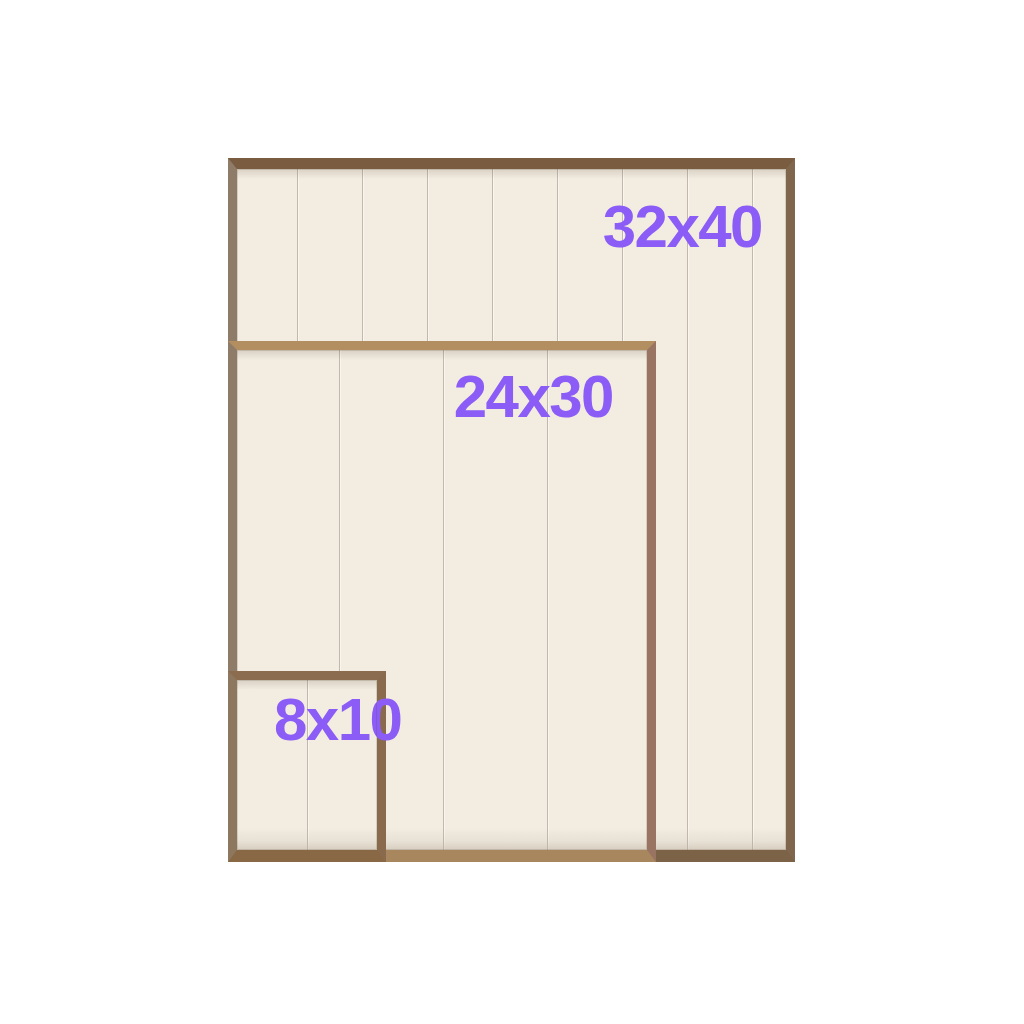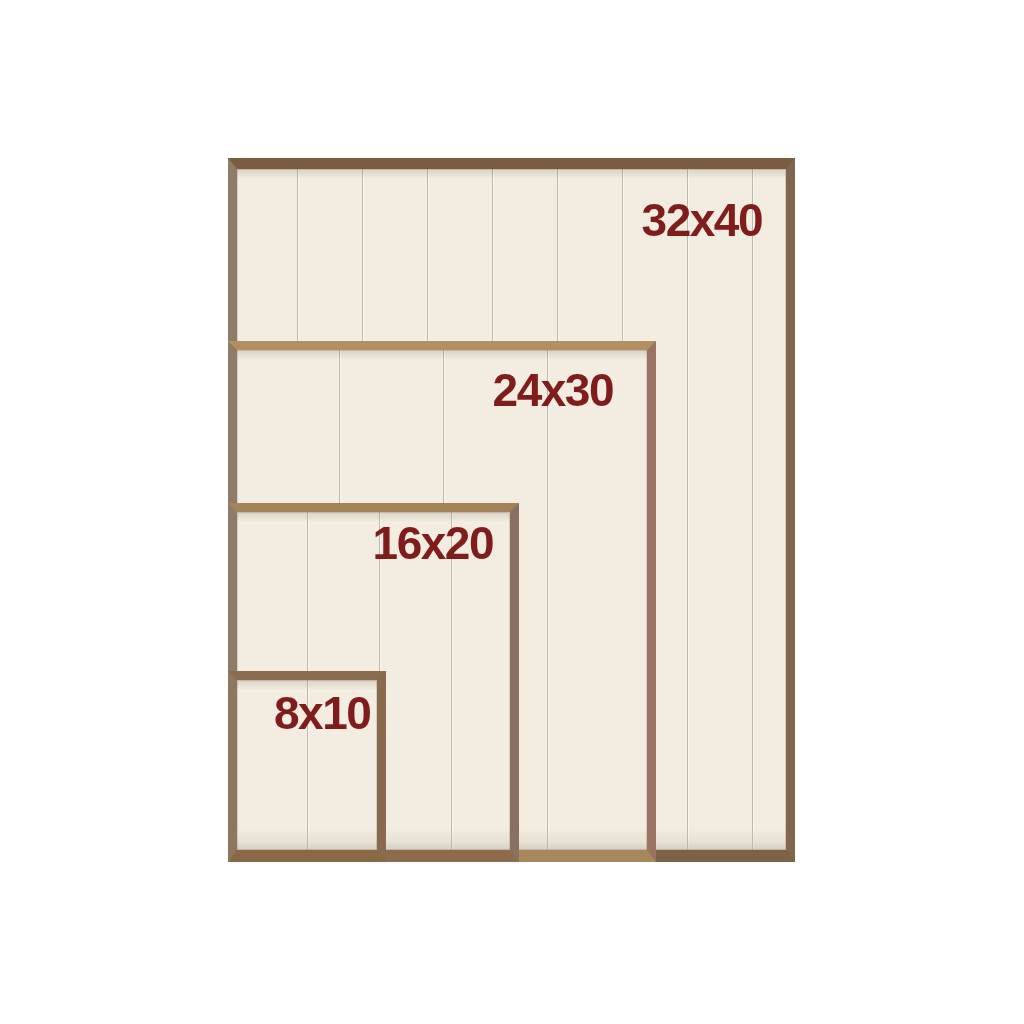--- a/index.html
+++ b/index.html
@@ -94,23 +94,23 @@
     position: absolute;
     left: 0; top: 0; right: 0; bottom: 0;
     box-shadow: inset 0 0 0 1px rgba(90,70,50,0.18);
     pointer-events: none;
     z-index: 3;
   }
 
   .size-label {
     position: absolute;
     z-index: 2;
-    color: #7f1d1d;
+    color: #8b5cf6;
     font-weight: bold;
-    font-size: 46px;
+    font-size: 60px;
     line-height: 1;
     letter-spacing: -1.5px;
     white-space: nowrap;
   }
   .lbl32 { right: 24px; top: 28px; }
   .lbl24 { right: 34px; top: 17px; }
   .lbl16 { right: 17px; top: 8px; }
   .lbl8  { left: 25px;  top: 10px; margin-left: 12px; }
 </style>
 </head>
@@ -121,23 +121,19 @@
   <div class="frame f32">
     <div class="planks"></div>
     <div class="size-label lbl32">32x40</div>
   </div>
 
   <div class="frame f24">
     <div class="planks"></div>
     <div class="size-label lbl24">24x30</div>
   </div>
 
-  <div class="frame f16">
-    <div class="planks"></div>
-    <div class="size-label lbl16">16x20</div>
-  </div>
 
   <div class="frame f8">
     <div class="planks"></div>
     <div class="size-label lbl8">8x10</div>
   </div>
 
 </div>
 
 </body></html>

